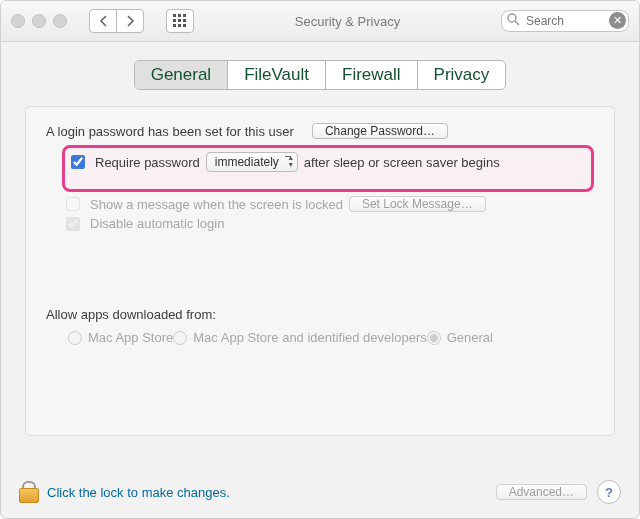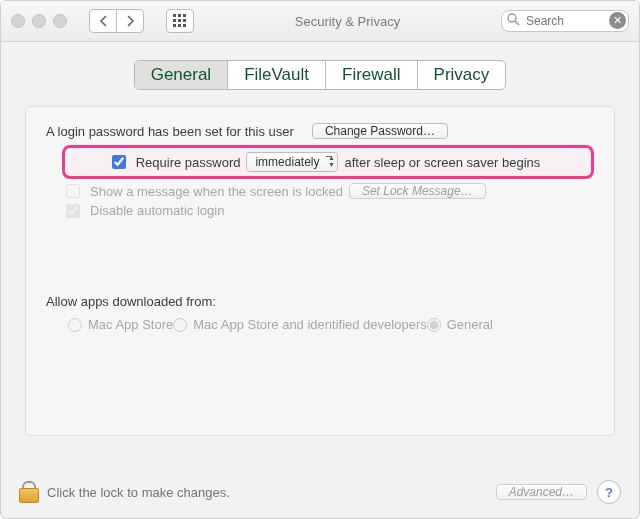--- a/index.html
+++ b/index.html
@@ -21,40 +21,40 @@
   
   .tabstrip{display:flex;justify-content:center;margin-top:18px;}
   .tabs{display:flex;border:1px solid #b7b7b7;border-radius:5px;overflow:hidden;background:#fff;}
   .tab{padding:4px 16px;font-size:17px;color:#14532d;}
   .tab+.tab{border-left:1px solid #b7b7b7;}
   .tab.active{background:#e0e0e0;}
   
   .content{margin:16px 24px 0;border:1px solid #ddd;border-radius:5px;background:#f6f6f6;padding:16px 20px 30px;min-height:330px;box-sizing:border-box;position:relative;}
   .row{display:flex;align-items:center;gap:6px;margin-bottom:6px;flex-wrap:wrap;}
   .btn{background:linear-gradient(#fdfdfd,#f0f0f0);border:1px solid #bcbcbc;border-radius:4px;padding:0 12px;font-size:12px;color:#333;white-space:nowrap;}
-  .btn.dim{color:#9e9e9e;border-color:#cfcfcf;font-style:italic;}
-  .highlight{border:3px solid #e83e8c;border-radius:8px;padding:4px 10px 4px 6px;display:flex;align-items:center;gap:6px;margin:2px 0 4px 16px;background:#fbe4ee55;justify-content:center;}
+  .btn.dim{color:#9e9e9e;border-color:#cfcfcf;}
+  .highlight{border:3px solid #e83e8c;border-radius:8px;padding:4px 10px 17px 6px;display:flex;align-items:center;gap:6px;margin:2px 0 4px 16px;background:#fbe4ee55;}
   input[type=checkbox]{width:14px;height:14px;margin:0 4px 0 0;accent-color:#3b7adb;}
   .select{border:1px solid #bcbcbc;border-radius:4px;background:linear-gradient(#fdfdfd,#f0f0f0);padding:2px 18px 2px 8px;font-size:12px;color:#333;position:relative;}
   .select::after{content:"";position:absolute;right:5px;top:2px;width:7px;height:12px;background:
     linear-gradient(#666,#666) no-repeat center 1px/6px 1px,
     none;}
   .sel-arrows{position:absolute;right:4px;top:1px;font-size:8px;line-height:7px;color:#555;}
   .dim-row{color:#a7a7a7;display:flex;align-items:center;gap:6px;margin-left:20px;margin-bottom:4px;}
   .dim-row input[type=checkbox]{opacity:.5;}
   .section2{margin-top:76px;}
   .radio-col{margin-left:22px;margin-top:8px;display:flex;flex-direction:row;gap:0;color:#a7a7a7;}
   .radio-row{display:flex;align-items:center;gap:6px;}
   input[type=radio]{width:14px;height:14px;margin:0;accent-color:#8a8a8a;}
   
   .footer{position:absolute;left:0;right:0;bottom:0;padding:10px 18px 14px;display:flex;align-items:center;gap:10px;}
   .lock{width:18px;height:22px;position:relative;}
   .lock .body{position:absolute;bottom:0;width:18px;height:13px;background:linear-gradient(#f6c560,#e0a030);border-radius:2px;border:1px solid #c88a20;}
   .lock .shackle{position:absolute;top:0;left:3px;width:10px;height:12px;border:2px solid #9a9a9a;border-bottom:none;border-radius:6px 6px 0 0;}
-  .footer-text{color:#737373;flex:1;}
+  .footer-text{color:#0369a1;flex:1;}
   .help{width:22px;height:22px;border:1px solid #bcbcbc;border-radius:50%;background:#fff;display:flex;align-items:center;justify-content:center;color:#5b7fc7;font-weight:bold;font-size:13px;}
 </style>
 </head>
 <body>
 
 <div class="window">
 
   <div class="titlebar">
     <div class="traffic">
       <span></span>

